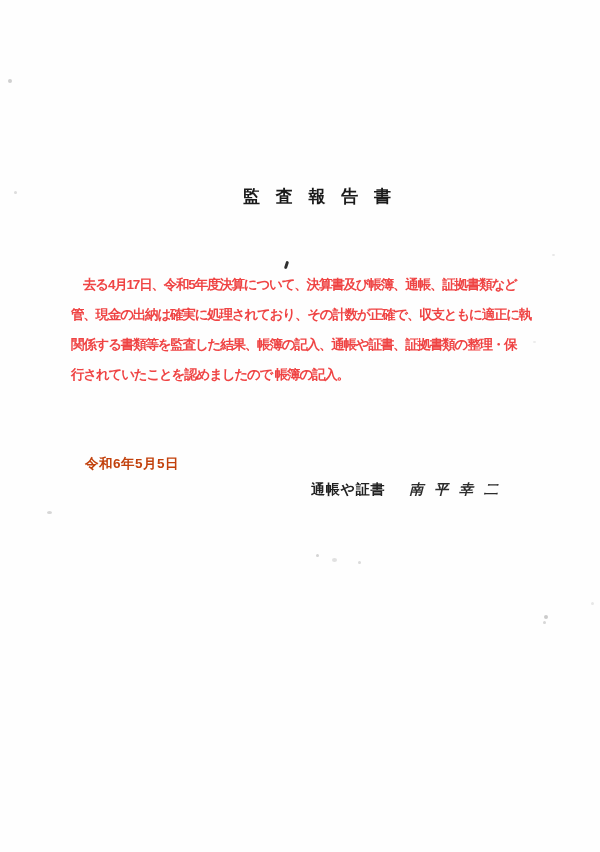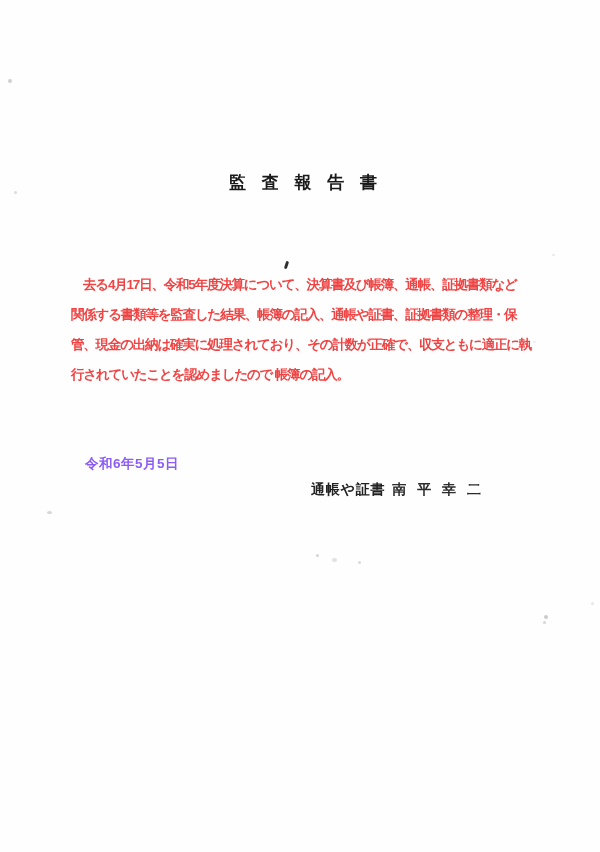--- a/index.html
+++ b/index.html
@@ -13,21 +13,21 @@
     height: 852px;
     background: #fefefe;
     overflow: hidden;
     font-family: "Liberation Sans", "DejaVu Sans", sans-serif;
     color: #1b1b1b;
   }
   .doc-title {
     position: absolute;
     top: 171px;
     left: 229px;
-    margin: 0;
+    margin: 14px;
     font-size: 17px;
     font-weight: bold;
     letter-spacing: 5.5px;
     color: #1a1a1a;
     white-space: nowrap;
     text-align: right;
   }
   .doc-body {
     position: absolute;
     top: 270px;
@@ -46,39 +46,40 @@
   .body-line.first {
     text-indent: 12px;
   }
   .doc-date {
     position: absolute;
     top: 455px;
     left: 85px;
     font-size: 13.5px;
     font-weight: 600;
     letter-spacing: 0.5px;
-    color: #8b5cf6;
+    color: #c2410c;
     white-space: nowrap;
   }
   .doc-signature {
     position: absolute;
     top: 481px;
     left: 311px;
     font-size: 14px;
     font-weight: 600;
     color: #222222;
     white-space: nowrap;
   }
   .signer-role {
     letter-spacing: 0.8px;
   }
   .signer-name {
-    margin-left: 7px;
+    margin-left: 24px;
     letter-spacing: 3.5px;
     color: #2c2c2c;
+    font-style: italic;
   }
   
   .speck {
     position: absolute;
     border-radius: 50%;
   }
   .mark-tick {
     position: absolute;
     top: 261px;
     left: 285px;
@@ -93,22 +94,22 @@
 <body>
 
 <div class="page">
 
   <h1 class="doc-title">監 査 報 告 書</h1>
 
   <span class="mark-tick"></span>
 
   <div class="doc-body">
     <p class="body-line first">去る4月17日、令和5年度決算について、決算書及び帳簿、通帳、証拠書類など</p>
+    <p class="body-line">管、現金の出納は確実に処理されており、その計数が正確で、収支ともに適正に執</p>
     <p class="body-line">関係する書類等を監査した結果、帳簿の記入、通帳や証書、証拠書類の整理・保</p>
-    <p class="body-line">管、現金の出納は確実に処理されており、その計数が正確で、収支ともに適正に執</p>
     <p class="body-line">行されていたことを認めましたので 帳簿の記入。</p>
   </div>
 
   <div class="doc-date">令和6年5月5日</div>
 
   <div class="doc-signature">
     <span class="signer-role">通帳や証書</span><span class="signer-name">南 平 幸 二</span>
   </div>
 
   <span class="speck" style="top:79px;  left:8px;   width:4px; height:4px; background:#aaaaaa; opacity:.55;"></span>

